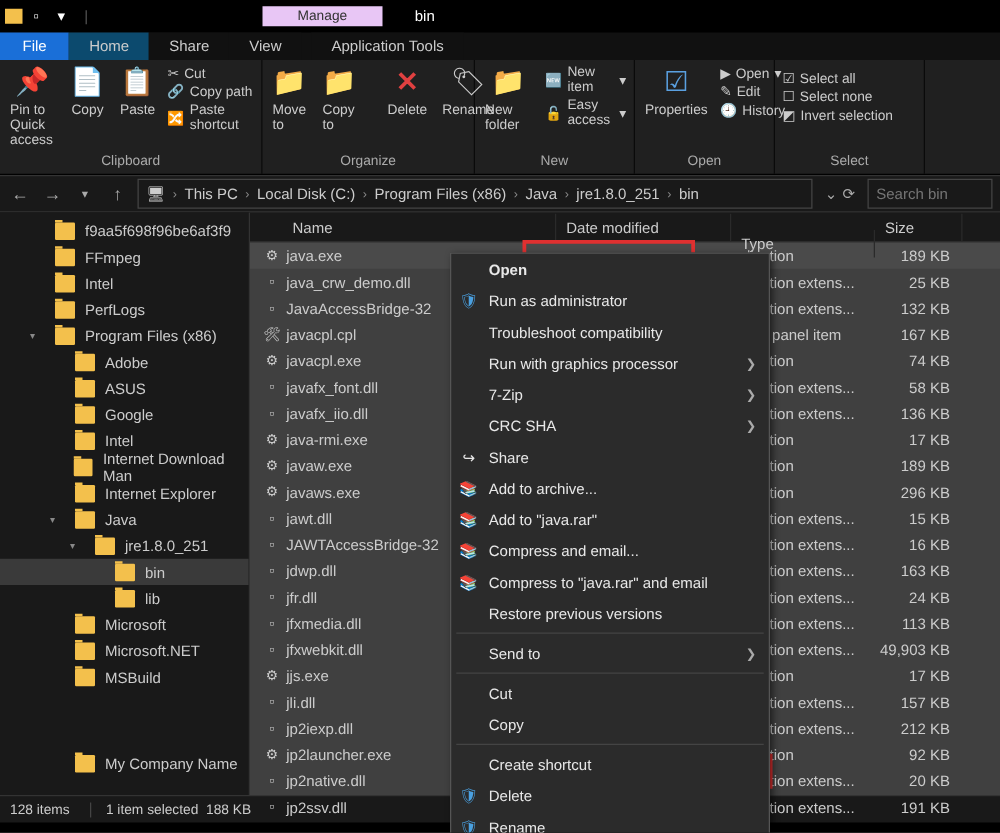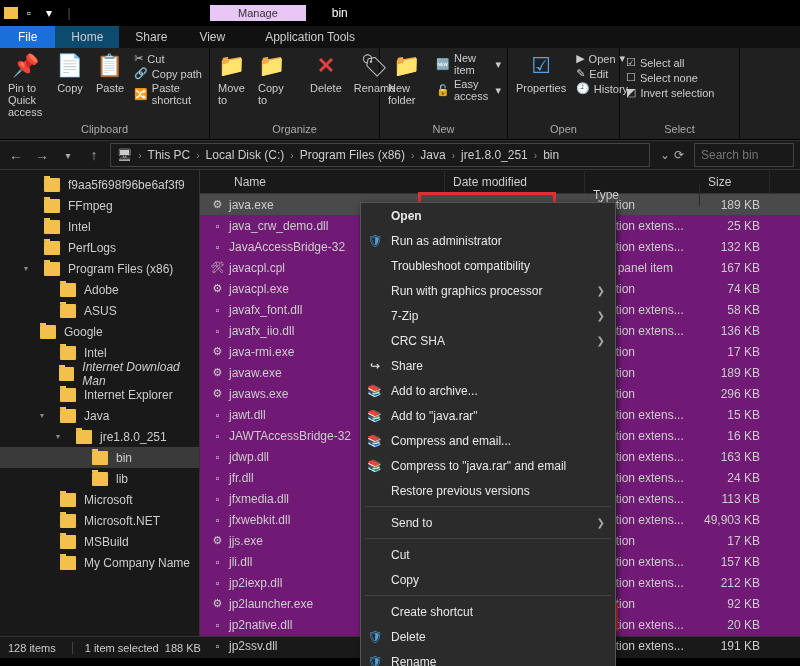--- a/index.html
+++ b/index.html
@@ -29,21 +29,21 @@
 .breadcrumb .bc { color:#ccc; font-size:12px; }
 .breadcrumb .sep2 { color:#888; padding:0 4px; font-size:10px; }
 .bcicons { display:flex; gap:4px; color:#aaa; padding:0 4px; }
 .searchbox { width:100px; background:#191919; border:1px solid #444; color:#777; padding:3px 6px; height:24px; font-size:12px; }
 .main { display:flex; height:466px; }
 .tree { width:200px; background:#191919; overflow:hidden; border-right:1px solid #333; padding-top:4px; }
 .tnode { display:flex; align-items:center; gap:8px; padding:2px 0 2px 8px; font-size:12px; color:#ccc; height:21px; }
 .tnode .exp { width:12px; color:#888; font-size:8px; }
 .tnode .ficon { width:16px; height:14px; background:#f3c04c; border-radius:1px; position:relative; }
 .tnode .ficon::before { content:""; position:absolute; top:-2px; left:0; width:6px; height:2px; background:#f3c04c; }
-.filelist { flex:1; background:#701a75; position:relative; }
+.filelist { flex:1; background:#404040; position:relative; }
 .colheaders { display:flex; background:#191919; border-bottom:1px solid #333; height:24px; align-items:center; }
 .colheaders .ch { padding:4px 8px; font-size:12px; color:#ccc; border-right:1px solid #2a2a2a; }
 .rows { }
 .frow { display:flex; align-items:center; height:21px; font-size:12px; }
 .frow.sel { background:#4a4a4a; }
 .frow .cname { width:245px; display:flex; align-items:center; gap:4px; padding-left:10px; overflow:hidden; white-space:nowrap; }
 .frow .ctype { width:115px; padding-left:6px; overflow:hidden; white-space:nowrap; text-overflow:ellipsis; }
 .frow .csize { width:70px; text-align:right; padding-right:10px; }
 .frow .fic { width:15px; height:15px; display:inline-flex; align-items:center; justify-content:center; font-size:11px; }
 .redbox { position:absolute; border:3px solid #e03030; pointer-events:none; }
@@ -239,31 +239,31 @@
       <div class="tnode" style="padding-left: 40px;">
         <span class="exp"></span>
         <span class="ficon"></span>
         <span>Adobe</span>
       </div>
       <div class="tnode" style="padding-left: 40px;">
         <span class="exp"></span>
         <span class="ficon"></span>
         <span>ASUS</span>
       </div>
-      <div class="tnode" style="padding-left: 20px;">
+      <div class="tnode" style="padding-left: 40px;">
         <span class="exp"></span>
         <span class="ficon"></span>
         <span>Google</span>
       </div>
       <div class="tnode" style="padding-left: 40px;">
         <span class="exp"></span>
         <span class="ficon"></span>
         <span>Intel</span>
       </div>
-      <div class="tnode" style="padding-left: 40px; font-style: italic;">
+      <div class="tnode" style="padding-left: 40px;">
         <span class="exp"></span>
         <span class="ficon"></span>
         <span>Internet Download Man</span>
       </div>
       <div class="tnode" style="padding-left: 40px;">
         <span class="exp"></span>
         <span class="ficon"></span>
         <span>Internet Explorer</span>
       </div>
       <div class="tnode" style="padding-left: 40px;">
@@ -294,21 +294,21 @@
       <div class="tnode" style="padding-left: 40px;">
         <span class="exp"></span>
         <span class="ficon"></span>
         <span>Microsoft.NET</span>
       </div>
       <div class="tnode" style="padding-left: 40px;">
         <span class="exp"></span>
         <span class="ficon"></span>
         <span>MSBuild</span>
       </div>
-      <div class="tnode" style="padding-left: 40px;">
+      <div class="tnode" style="padding-left: 40px; margin-top: 48px;">
         <span class="exp"></span>
         <span class="ficon"></span>
         <span>My Company Name</span>
       </div>
     </div>
   <div class="filelist">
     <div class="colheaders">
       <div class="ch" style="width:245px;padding-left:34px;">Name</div>
       <div class="ch" style="width:140px;">Date modified</div>
       <div class="ch" style="width:115px;margin-top:27px;">Type</div>

